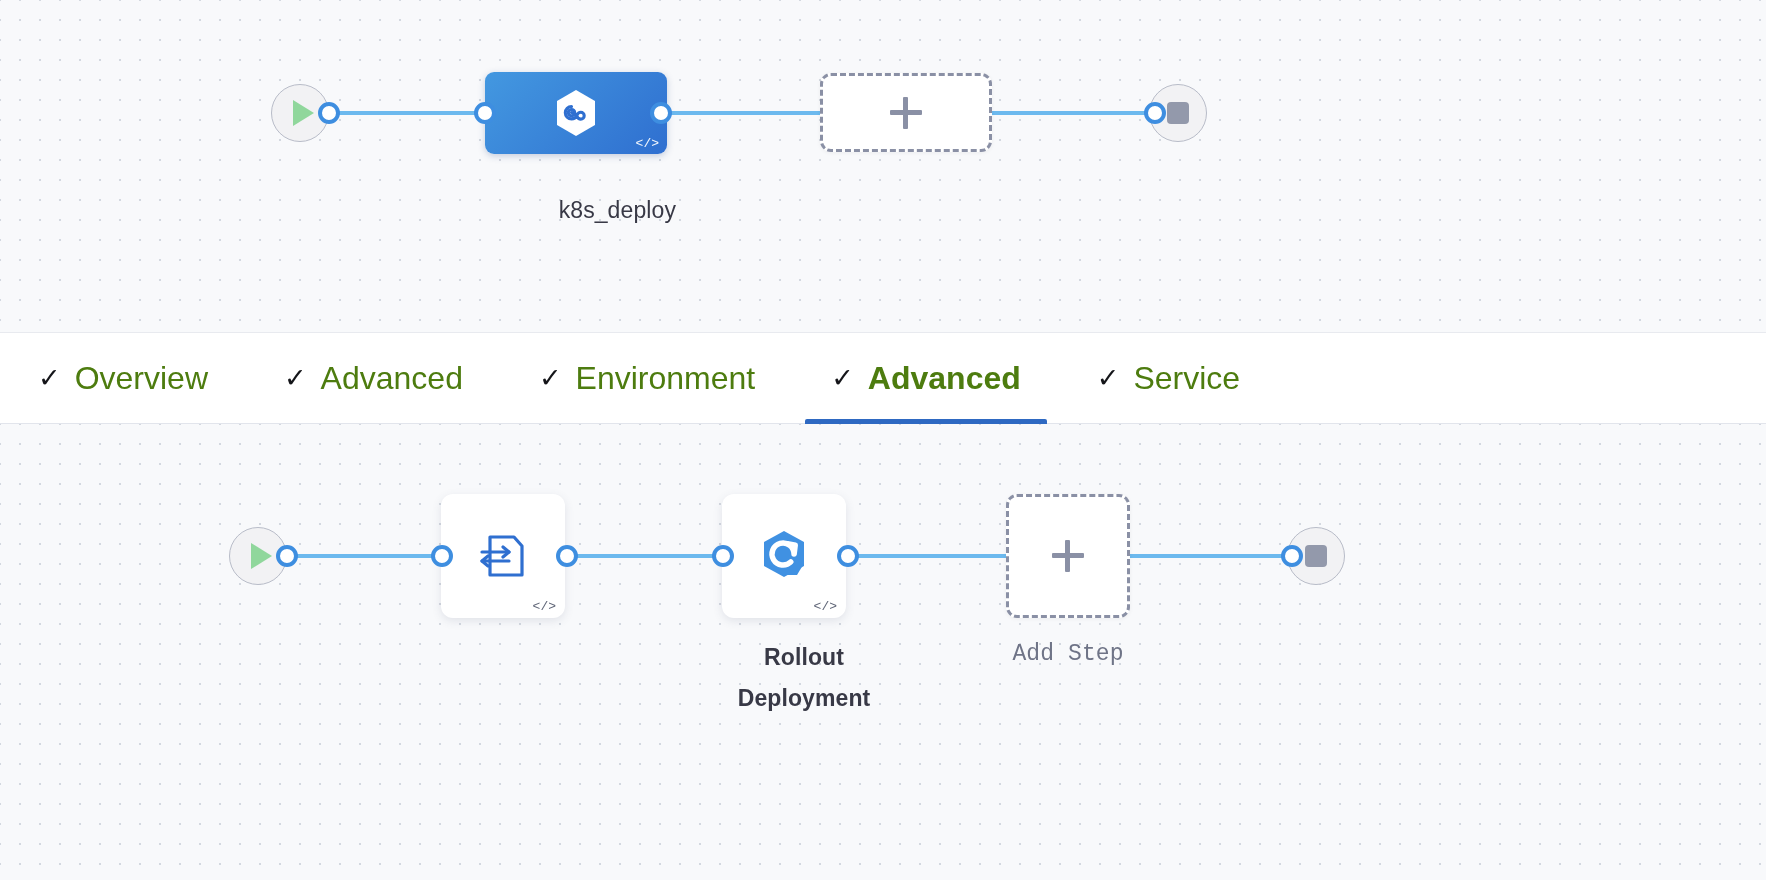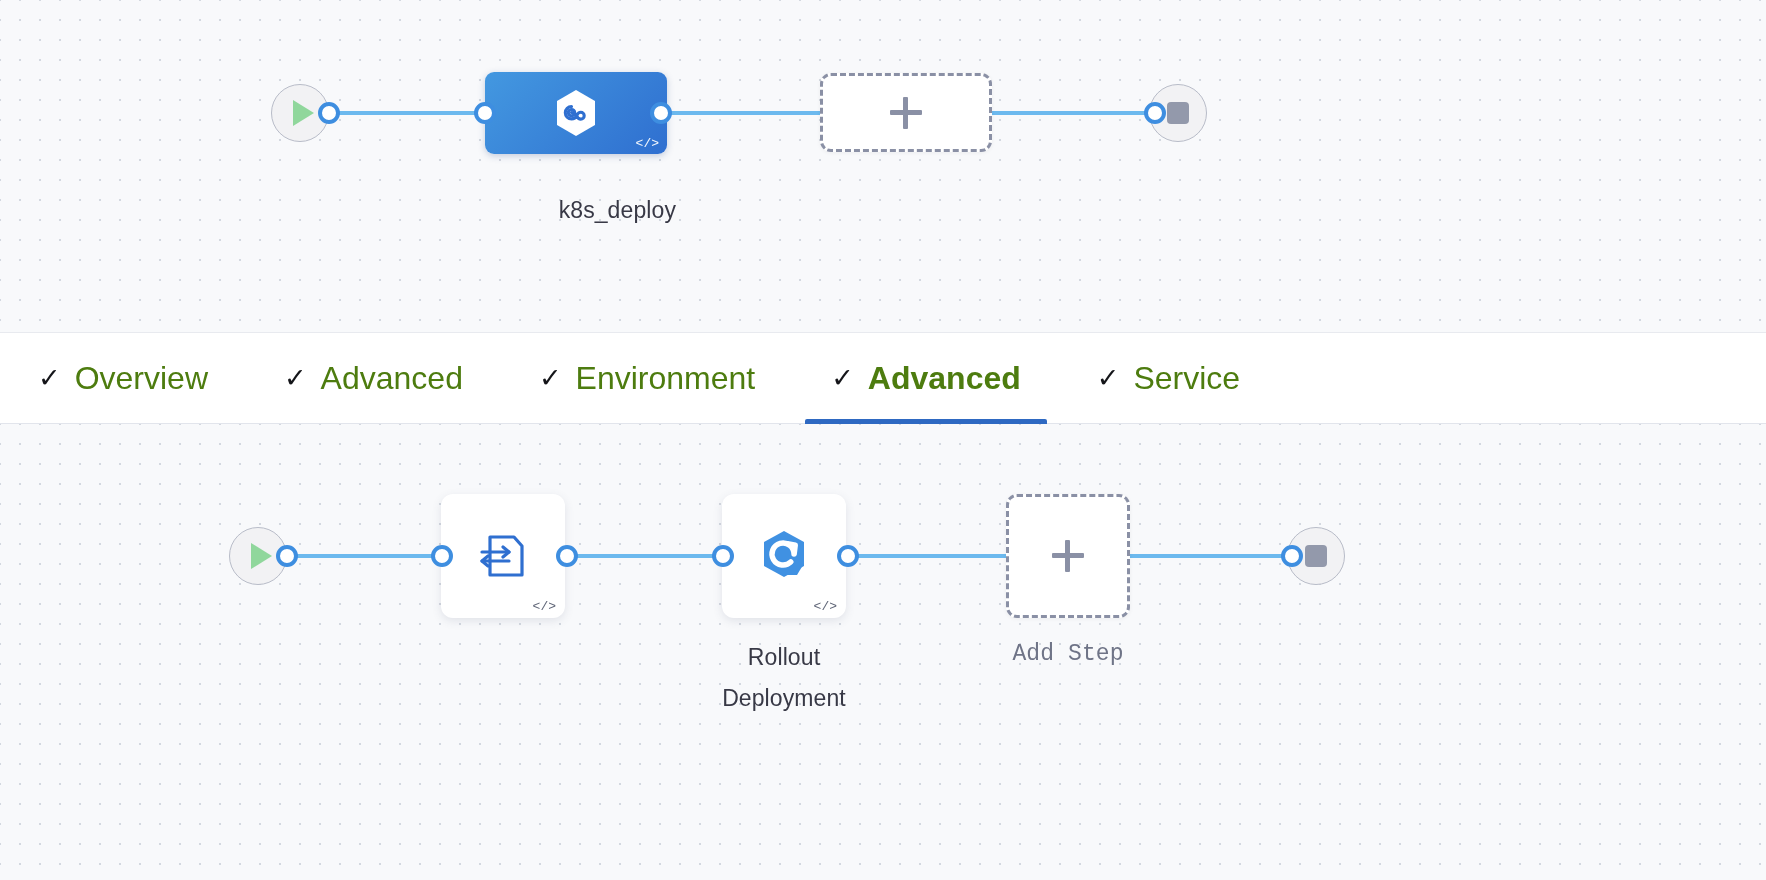--- a/index.html
+++ b/index.html
@@ -275,21 +275,21 @@
       <svg width="62" height="62" viewBox="0 0 62 62">
         <path d="M31 6 L51 17 L51 41 L31 52 L11 41 L11 17 Z" fill="#4091e2"></path>
         <path d="M41 29 a11 11 0 1 0 -3.2 7.8" fill="none" stroke="#ffffff" stroke-width="5.4" stroke-linecap="round"></path>
         <path d="M34.5 18.5 L42.5 20 L41.5 28" fill="none" stroke="#ffffff" stroke-width="5" stroke-linecap="round" stroke-linejoin="round"></path>
         <path d="M38 40 H50 L44 50 H33 Z" fill="#4091e2"></path>
       </svg>
       <span class="code-badge">&lt;/&gt;</span>
     </div>
     <div class="dot" style="left:712px; top:121px;"></div>
     <div class="dot" style="left:837px; top:121px;"></div>
-    <div class="caption" style="left:684px; top:213px; width:200px;">Rollout
+    <div class="caption" style="left:704px; top:213px; width:200px;font-weight:bold;">Rollout
 Deployment</div>
 
     <div class="add-node" style="left:1006px; top:70px; width:124px; height:124px;">
       <span class="plus-glyph"></span>
     </div>
     <div class="caption muted" style="left:968px; top:210px; width:200px;font-family:Liberation Mono, monospace;">Add Step</div>
 
     <div class="terminal" style="left:1287px; top:103px;">
       <span class="stop-sq"></span>
     </div>

